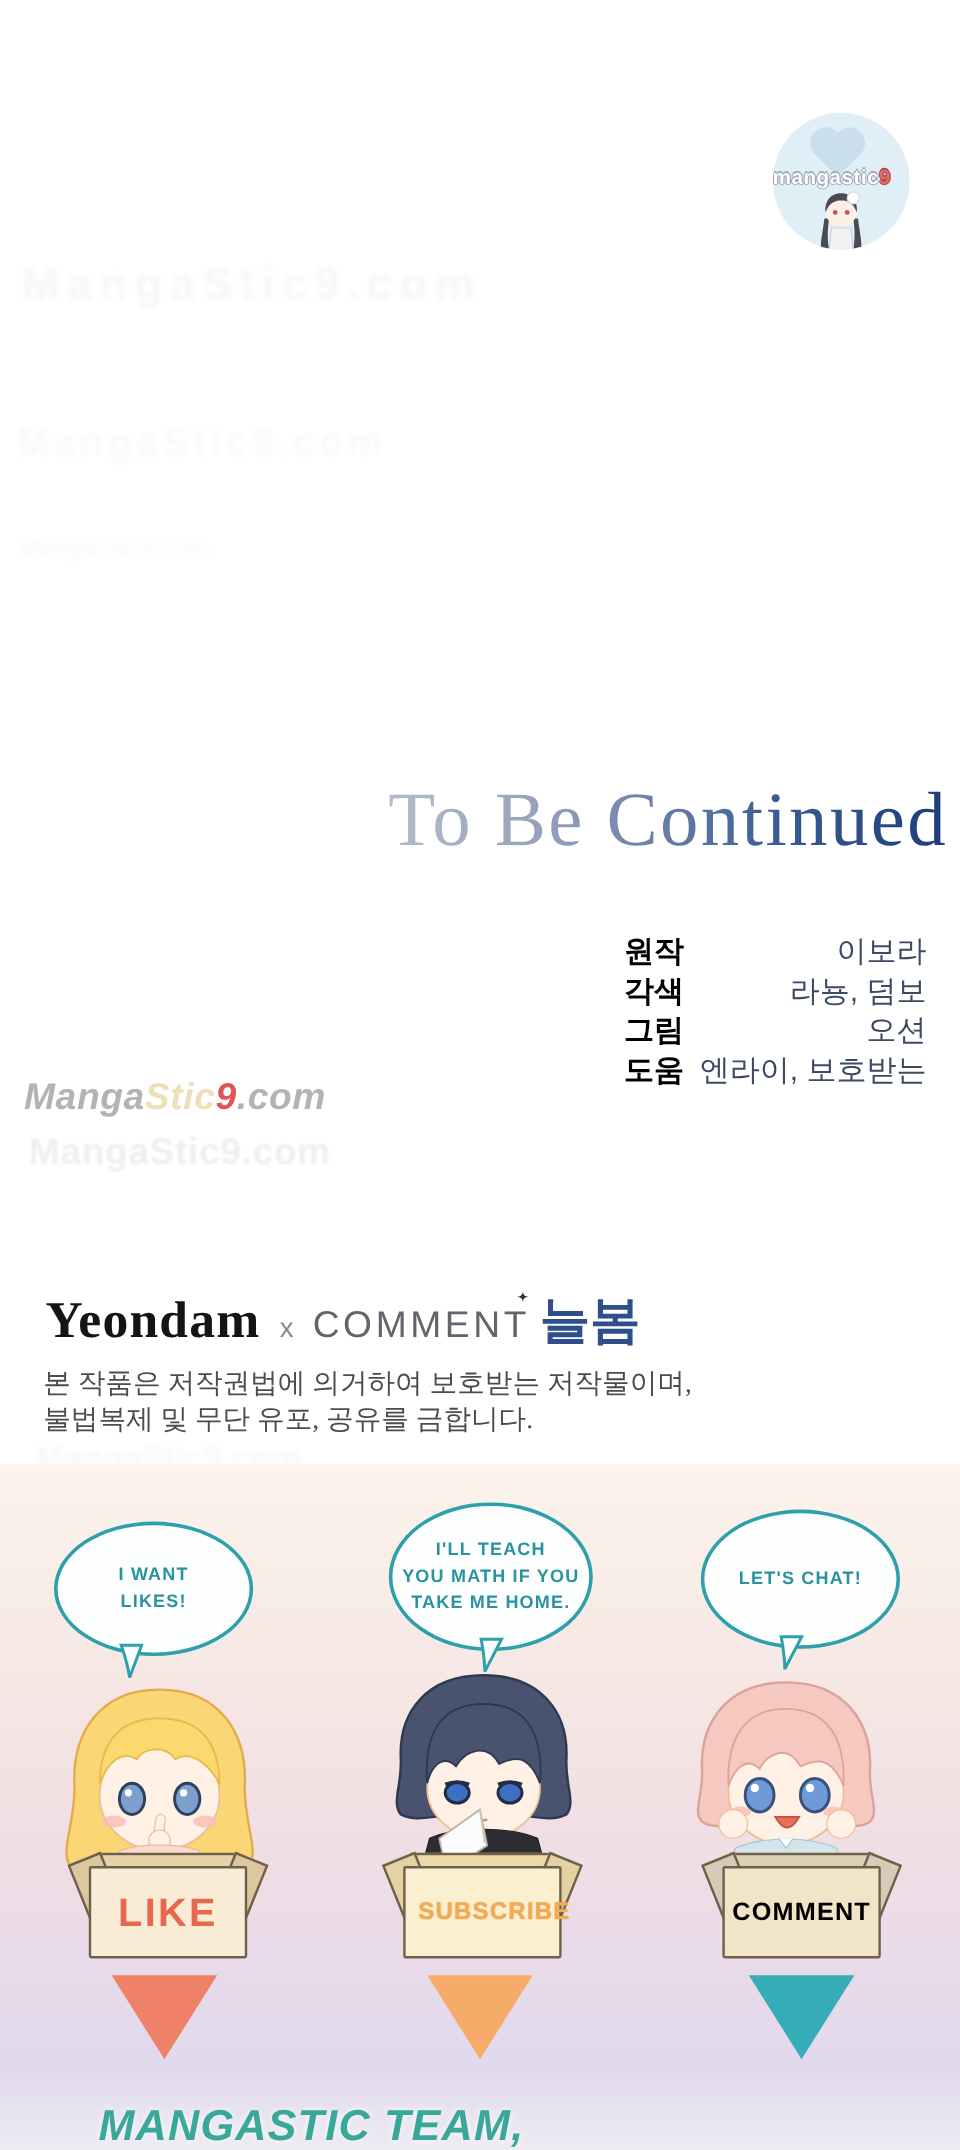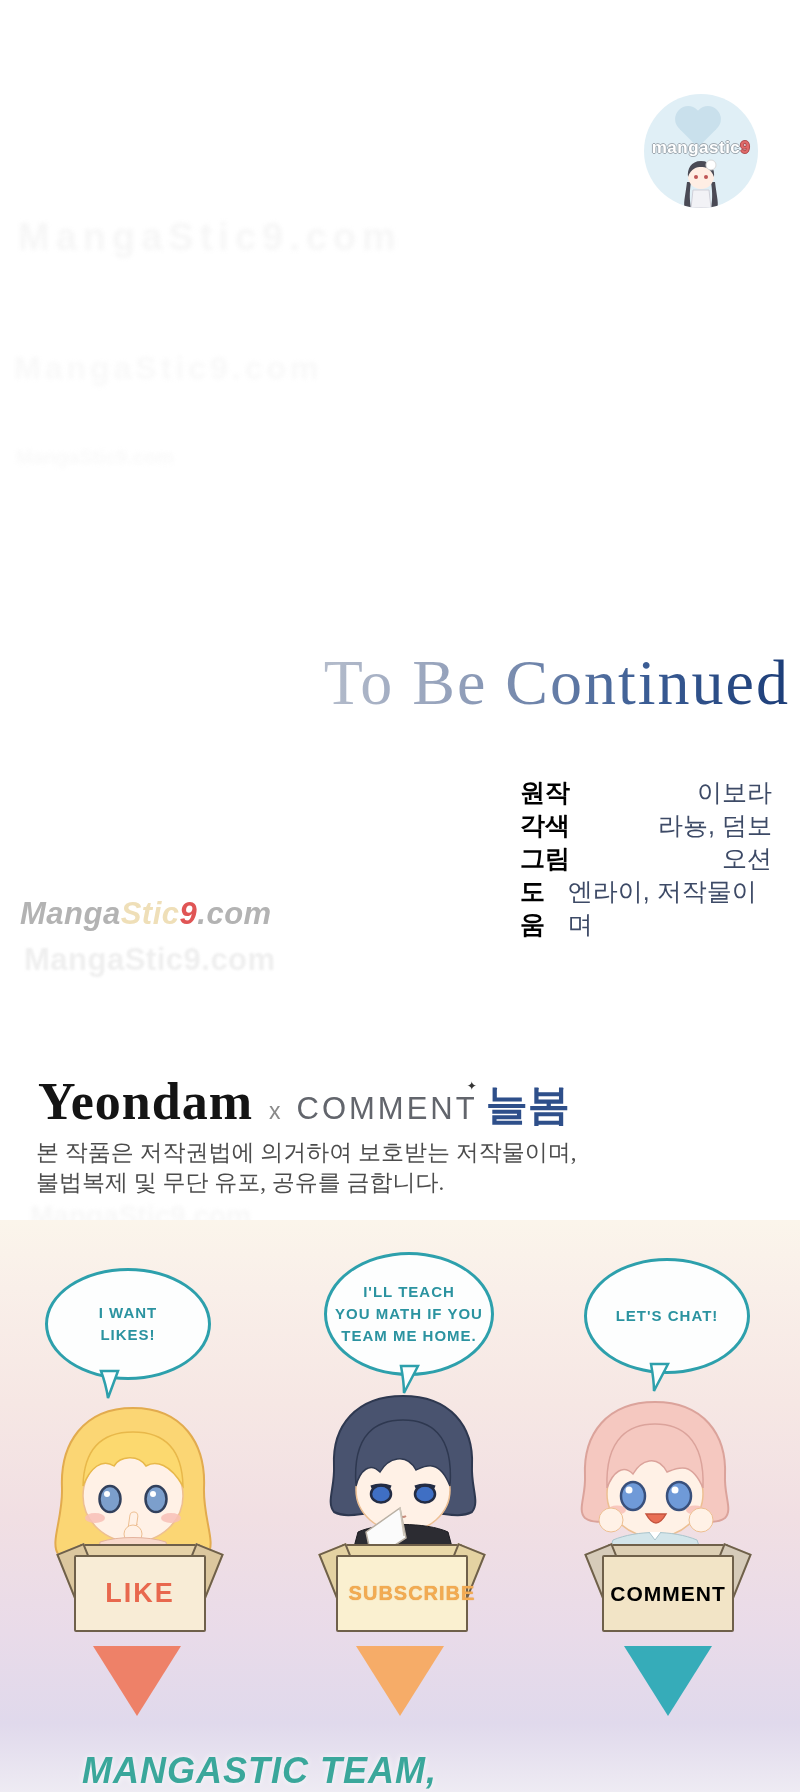--- a/index.html
+++ b/index.html
@@ -6,21 +6,21 @@
   .page{position:relative;width:800px;height:1792px;margin:0 auto;background:#ffffff;overflow:hidden;
         font-family:"Liberation Sans",sans-serif;}
 
   
   .logo-badge{position:absolute;left:644px;top:94px;width:114px;height:114px;border-radius:50%;
               background:#e0eff6;overflow:hidden;}
   .logo-heart{position:absolute;left:41px;top:22px;width:26px;height:26px;background:#c9e0ec;transform:rotate(45deg);}
   .logo-heart::before,.logo-heart::after{content:"";position:absolute;width:26px;height:26px;border-radius:50%;background:#c9e0ec;}
   .logo-heart::before{left:-14px;top:0;}
   .logo-heart::after{top:-14px;left:0;}
-  .logo-text{position:absolute;left:0;top:44px;width:100%;text-align:center;font-size:17px;font-weight:bold;
+  .logo-text{position:absolute;left:0;top:44px;width:100%;text-align:left;font-size:17px;font-weight:bold;
              color:#ffffff;letter-spacing:.5px;
              text-shadow:-1px 0 0 #9fa9b1,1px 0 0 #9fa9b1,0 -1px 0 #9fa9b1,0 1px 0 #9fa9b1;}
   .logo-text .nine{color:#e06a6a;text-shadow:-1px 0 0 #b14e4e,1px 0 0 #b14e4e,0 -1px 0 #b14e4e,0 1px 0 #b14e4e;}
   .logo-girl{position:absolute;left:33px;top:64px;}
 
   
   .ghost{position:absolute;font-weight:bold;color:#efefef;opacity:.55;filter:blur(2px);white-space:nowrap;}
   .ghost.g1{left:18px;top:216px;font-size:38px;letter-spacing:6px;}
   .ghost.g2{left:14px;top:350px;font-size:32px;letter-spacing:4px;opacity:.4;}
   .ghost.g3{left:16px;top:446px;font-size:20px;opacity:.35;}
@@ -42,21 +42,21 @@
   .wm{position:absolute;left:20px;top:896px;font-size:31px;font-weight:bold;letter-spacing:.5px;
       text-shadow:-2px 0 0 #fff,2px 0 0 #fff,0 -2px 0 #fff,0 2px 0 #fff;font-style:italic;}
   .wm .p1,.wm .p4{color:#b3b3b3;}
   .wm .p2{color:#efdfb8;}
   .wm .p3{color:#e05555;}
   .wm-ghost{position:absolute;left:24px;top:942px;font-size:31px;font-weight:bold;letter-spacing:.5px;
             color:#ebebeb;opacity:.8;filter:blur(1px);}
 
   
   .publisher{position:absolute;left:38px;top:1072px;display:flex;align-items:baseline;}
-  .pub-yeondam{font-family:"Liberation Serif",serif;font-weight:bold;font-size:52px;color:#141414;letter-spacing:1px;}
+  .pub-yeondam{font-family:"Liberation Serif",serif;font-weight:bold;font-size:43px;color:#141414;letter-spacing:1px;}
   .pub-x{font-size:23px;color:#8a8a8a;margin:0 16px;}
   .pub-studio{position:relative;font-size:31px;color:#62656c;letter-spacing:3px;}
   .pub-star{position:absolute;right:-2px;top:-12px;font-size:12px;color:#333;}
   .pub-kr{font-size:42px;font-weight:bold;color:#2e4f8a;margin-left:8px;}
 
   
   .copyright{position:absolute;left:36px;top:1138px;font-family:"Liberation Serif",serif;
              font-size:23px;color:#4c4c4c;line-height:30px;}
 
   
@@ -84,21 +84,21 @@
   .box-opening{position:absolute;left:20px;right:20px;top:4px;height:18px;border:2px solid #6f604a;z-index:1;}
   .box-front{position:absolute;left:14px;right:14px;top:15px;bottom:0;border:2.5px solid #6f604a;border-radius:2px;
              display:flex;align-items:center;justify-content:center;z-index:4;}
   .flap{position:absolute;top:3px;width:26px;height:50px;border:2px solid #6f604a;z-index:2;}
   .flap-l{left:-6px;transform:rotate(-22deg);transform-origin:top right;}
   .flap-r{right:-6px;transform:rotate(22deg);transform-origin:top left;}
   .bx1 .box-front{background:#f8ecd6;} .bx1 .box-opening{background:#e6d2a8;} .bx1 .flap{background:#dcc79e;}
   .bx2 .box-front{background:#faf0d0;padding-left:20px;} .bx2 .box-opening{background:#ead9a9;} .bx2 .flap{background:#e4d2a2;}
   .bx3 .box-front{background:#f2e4c6;} .bx3 .box-opening{background:#ddcfb4;} .bx3 .flap{background:#d6cbb9;}
   .box-label{font-weight:bold;}
-  .lbl-like{font-size:27px;letter-spacing:2px;color:#e8684e;}
+  .lbl-like{font-size:33px;letter-spacing:2px;color:#e8684e;}
   .lbl-subscribe{font-size:20px;letter-spacing:1px;color:#f2ab52;text-shadow:0 0 1px #d98f3a;}
   .lbl-comment{font-size:21px;letter-spacing:1px;color:#000000;}
 
   .tri{position:absolute;top:1646px;width:0;height:0;z-index:3;
        border-left:44px solid transparent;border-right:44px solid transparent;opacity:.92;}
   .tri1{left:93px;border-top:70px solid #ef7a5c;}
   .tri2{left:356px;border-top:70px solid #f7a85c;}
   .tri3{left:624px;border-top:70px solid #27a8b4;}
 
   .footer-text{position:absolute;left:82px;top:1728px;z-index:8;
@@ -140,21 +140,21 @@
     <div class="credit-row">
       <span class="credit-label">각색</span>
       <span class="credit-value">라뇽, 덤보</span>
     </div>
     <div class="credit-row">
       <span class="credit-label">그림</span>
       <span class="credit-value">오션</span>
     </div>
     <div class="credit-row">
       <span class="credit-label">도움</span>
-      <span class="credit-value">엔라이, 저작물이며</span>
+      <span class="credit-value">엔라이, 보호받는</span>
     </div>
   </div>
 
   <div class="wm"><span class="p1">Manga</span><span class="p2">Stic</span><span class="p3">9</span><span class="p4">.com</span></div>
   <div class="wm-ghost">MangaStic9.com</div>
 
   <div class="publisher">
     <span class="pub-yeondam">Yeondam</span>
     <span class="pub-x">x</span>
     <span class="pub-studio"><span>COMMENT</span><span class="pub-star">✦</span></span>
@@ -175,21 +175,21 @@
     
   </div>
 
   <div class="bubble b1">
     <span class="bubble-line">I WANT</span>
     <span class="bubble-line">LIKES!</span>
   </div>
   <div class="bubble b2">
     <span class="bubble-line">I'LL TEACH</span>
     <span class="bubble-line">YOU MATH IF YOU</span>
-    <span class="bubble-line">TEAM ME HOME.</span>
+    <span class="bubble-line">TAKE ME HOME.</span>
   </div>
   <div class="bubble b3">
     <span class="bubble-line">LET'S CHAT!</span>
   </div>
   <svg class="tail t1" width="22" height="32" viewBox="0 0 22 32">
       <path d="M3,2 C7,13 9,22 10,29 C13,21 17,10 20,2 Z" fill="#fdfefe" stroke="#2da0ac" stroke-width="2.5"></path>
     </svg>
   <svg class="tail t2" width="22" height="32" viewBox="0 0 22 32">
       <path d="M3,2 C5,13 6,22 6,29 C10,21 16,10 20,2 Z" fill="#fdfefe" stroke="#2da0ac" stroke-width="2.5"></path>
     </svg>

